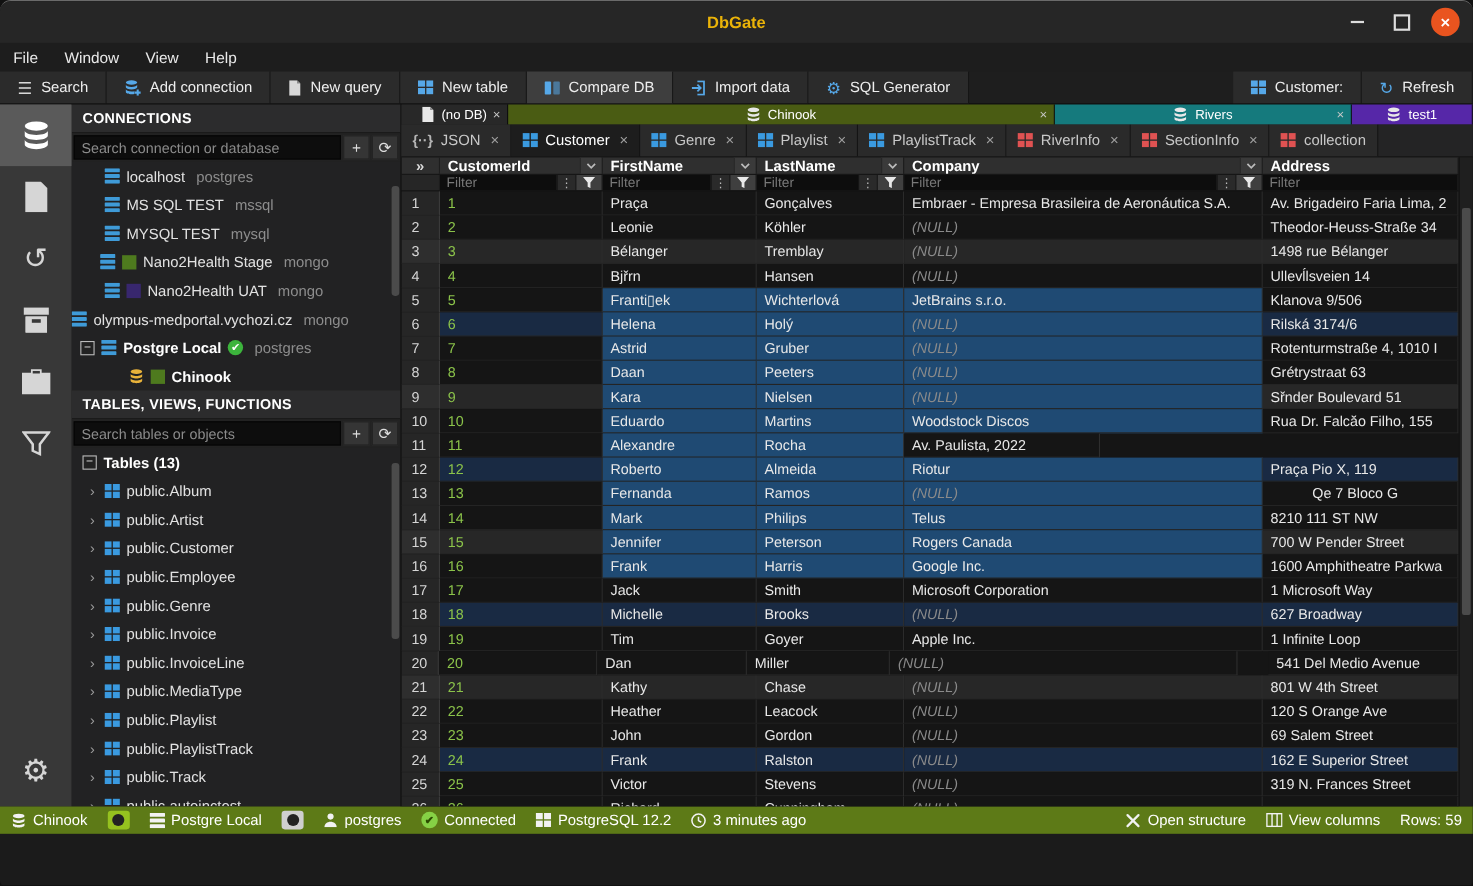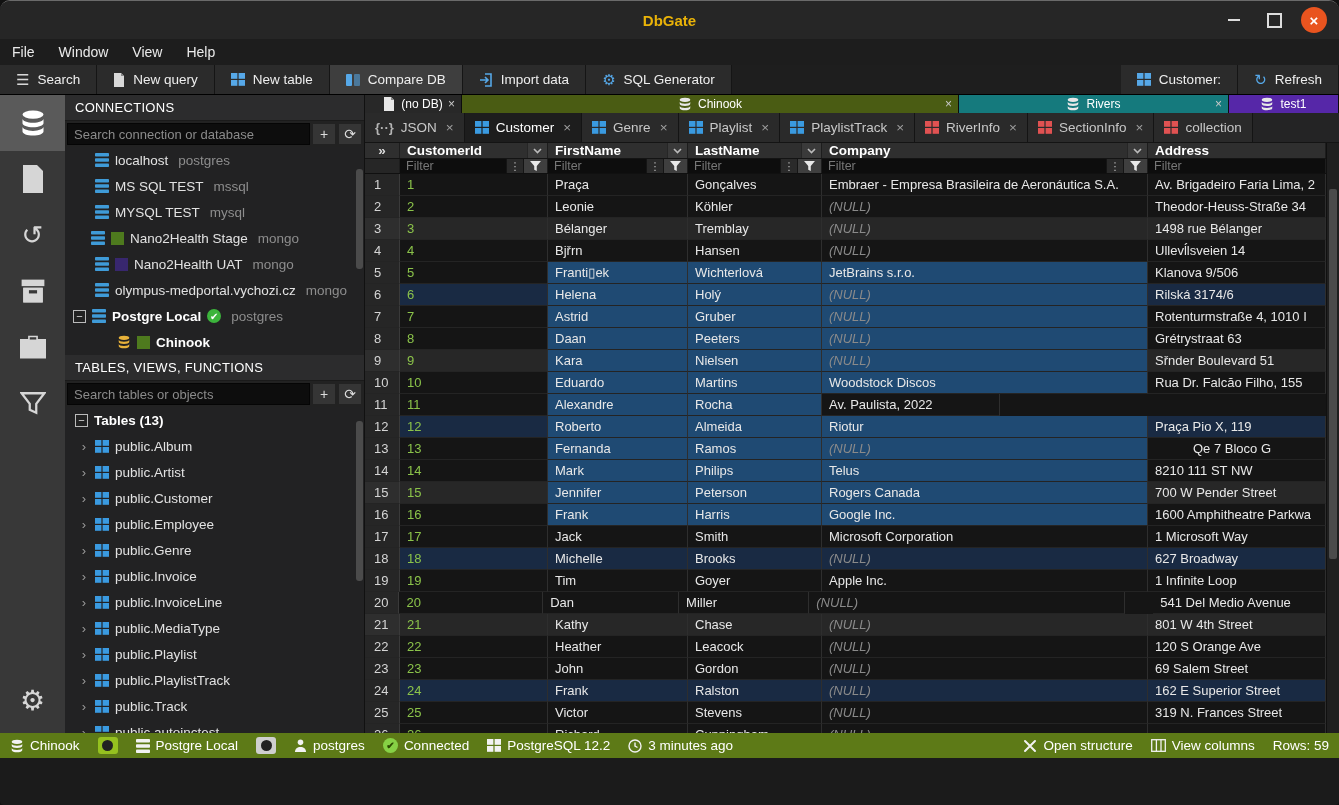--- a/index.html
+++ b/index.html
@@ -36,21 +36,21 @@
   
   .rail { width:65px; background:#383838; display:flex; flex-direction:column; align-items:stretch; position:relative; }
   .rail-item { height:56px; display:flex; align-items:center; justify-content:center; color:#d6d6d6; }
   .rail-item.active { background:#5a5a5a; color:#fff; }
   .rail-item.bottom { position:absolute; bottom:4px; left:0; right:0; }
   .rail-item svg { display:block; }
 
   
   .panel { width:300px; background:#222223; display:flex; flex-direction:column; overflow:hidden; border-right:1px solid #111; }
   .panel-header { height:26px; background:#2c2c2d; display:flex; align-items:center; padding:0 10px;
-                  font-weight:normal; font-size:13px; color:#fff; letter-spacing:.3px; border-bottom:1px solid #1a1a1a; }
+                  font-weight:bold; font-size:13px; color:#fff; letter-spacing:.3px; border-bottom:1px solid #1a1a1a; }
   .searchrow { display:flex; align-items:stretch; height:26px; background:#222; padding:2px; gap:2px; }
   .searchrow input { flex:1; background:#0d0d0d; border:1px solid #050505; color:#ddd; font-size:13px; padding:0 6px; font-family:inherit; }
   .searchrow input::placeholder { color:#8b8b8b; }
   .sq-btn { width:24px; background:#353535; border:1px solid #222; color:#ddd; display:flex; align-items:center; justify-content:center; font-size:14px; }
   .conn-list { position:relative; }
   .tree-row { height:26px; display:flex; align-items:center; gap:6px; font-size:13.5px; color:#e2e2e2; white-space:nowrap; overflow:hidden; }
   .tree-row .engine { color:#8d8d8d; margin-left:4px; }
   .tree-row .bold { font-weight:bold; color:#fff; }
   .swatch { width:13px; height:13px; display:inline-block; flex:0 0 auto; }
   .minusbox { width:13px; height:13px; border:1px solid #bbb; color:#ddd; font-size:11px; line-height:11px;
@@ -139,20 +139,31 @@
       <div class="menu-item">View</div>
       <div class="menu-item">Help</div>
     </div>
 
   <div class="toolbar" id="toolbar">
       <div class="tbtn">
         <span class="ticon" style="color: rgb(216, 216, 216); display: inline-flex; align-items: center;">
           <span style="font-size:15px;">☰</span>
         </span>
         <span>Search</span>
+      </div>
+      <div class="tbtn">
+        <span class="ticon" style="color: rgb(86, 168, 232); display: inline-flex; align-items: center;">
+          <svg width="15" height="15" viewBox="0 0 16 16" fill="currentColor">
+            <ellipse cx="7" cy="3.2" rx="5.5" ry="2.2"></ellipse>
+            <path d="M1.5 5.4c0 1.2 2.5 2.1 5.5 2.1s5.5-.9 5.5-2.1v2.4c0 1.2-2.5 2.1-5.5 2.1s-5.5-.9-5.5-2.1z"></path>
+            <path d="M1.5 9.8c0 1.2 2.5 2.1 5.5 2.1 1 0 2-.1 2.8-.3v2.8c-.8.2-1.8.3-2.8.3-3 0-5.5-1-5.5-2.2z"></path>
+            <path d="M12 10h2v2h2v2h-2v2h-2v-2h-2v-2h2z"></path>
+          </svg>
+        </span>
+        <span>Add connection</span>
       </div>
       <div class="tbtn">
         <span class="ticon" style="color: rgb(216, 216, 216); display: inline-flex; align-items: center;">
           <svg width="12" height="14" viewBox="0 0 12 14" fill="currentColor">
             <path d="M1 0h7l3 3v11H1z"></path>
             <path d="M8 0l3 3H8z" fill="#888"></path>
           </svg>
         </span>
         <span>New query</span>
       </div>
@@ -326,21 +337,21 @@
               <svg width="14" height="14" viewBox="0 0 14 14" fill="currentColor">
                 <rect x="0" y="0" width="14" height="3.6" rx="0.8"></rect>
                 <rect x="0" y="5.2" width="14" height="3.6" rx="0.8"></rect>
                 <rect x="0" y="10.4" width="14" height="3.6" rx="0.8"></rect>
               </svg>
             </span>
             <span class="swatch" style="background: rgb(56, 39, 110);"></span>
             <span>Nano2Health UAT</span>
             <span class="engine">mongo</span>
           </div>
-          <div class="tree-row" style="padding-left: 30px;">
+          <div class="tree-row" style="">
             <span class="ticon" style="color: rgb(63, 155, 216); display: inline-flex; align-items: center;">
               <svg width="14" height="14" viewBox="0 0 14 14" fill="currentColor">
                 <rect x="0" y="0" width="14" height="3.6" rx="0.8"></rect>
                 <rect x="0" y="5.2" width="14" height="3.6" rx="0.8"></rect>
                 <rect x="0" y="10.4" width="14" height="3.6" rx="0.8"></rect>
               </svg>
             </span>
             <span>olympus-medportal.vychozi.cz</span>
             <span class="engine">mongo</span>
           </div>

